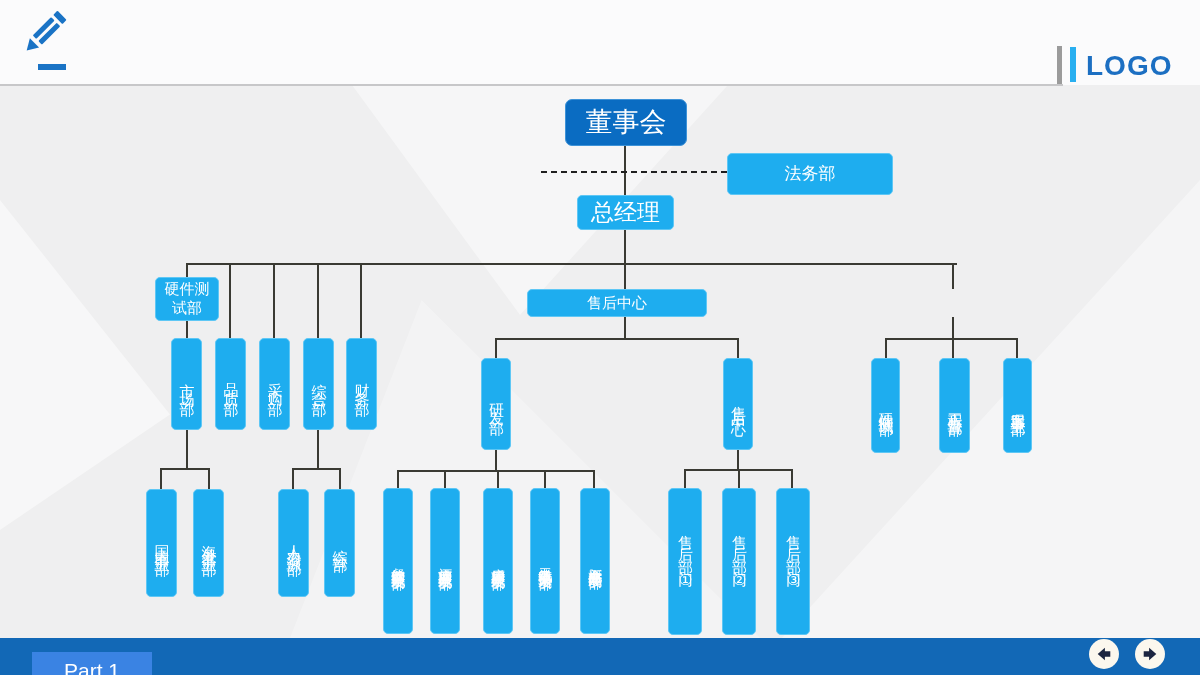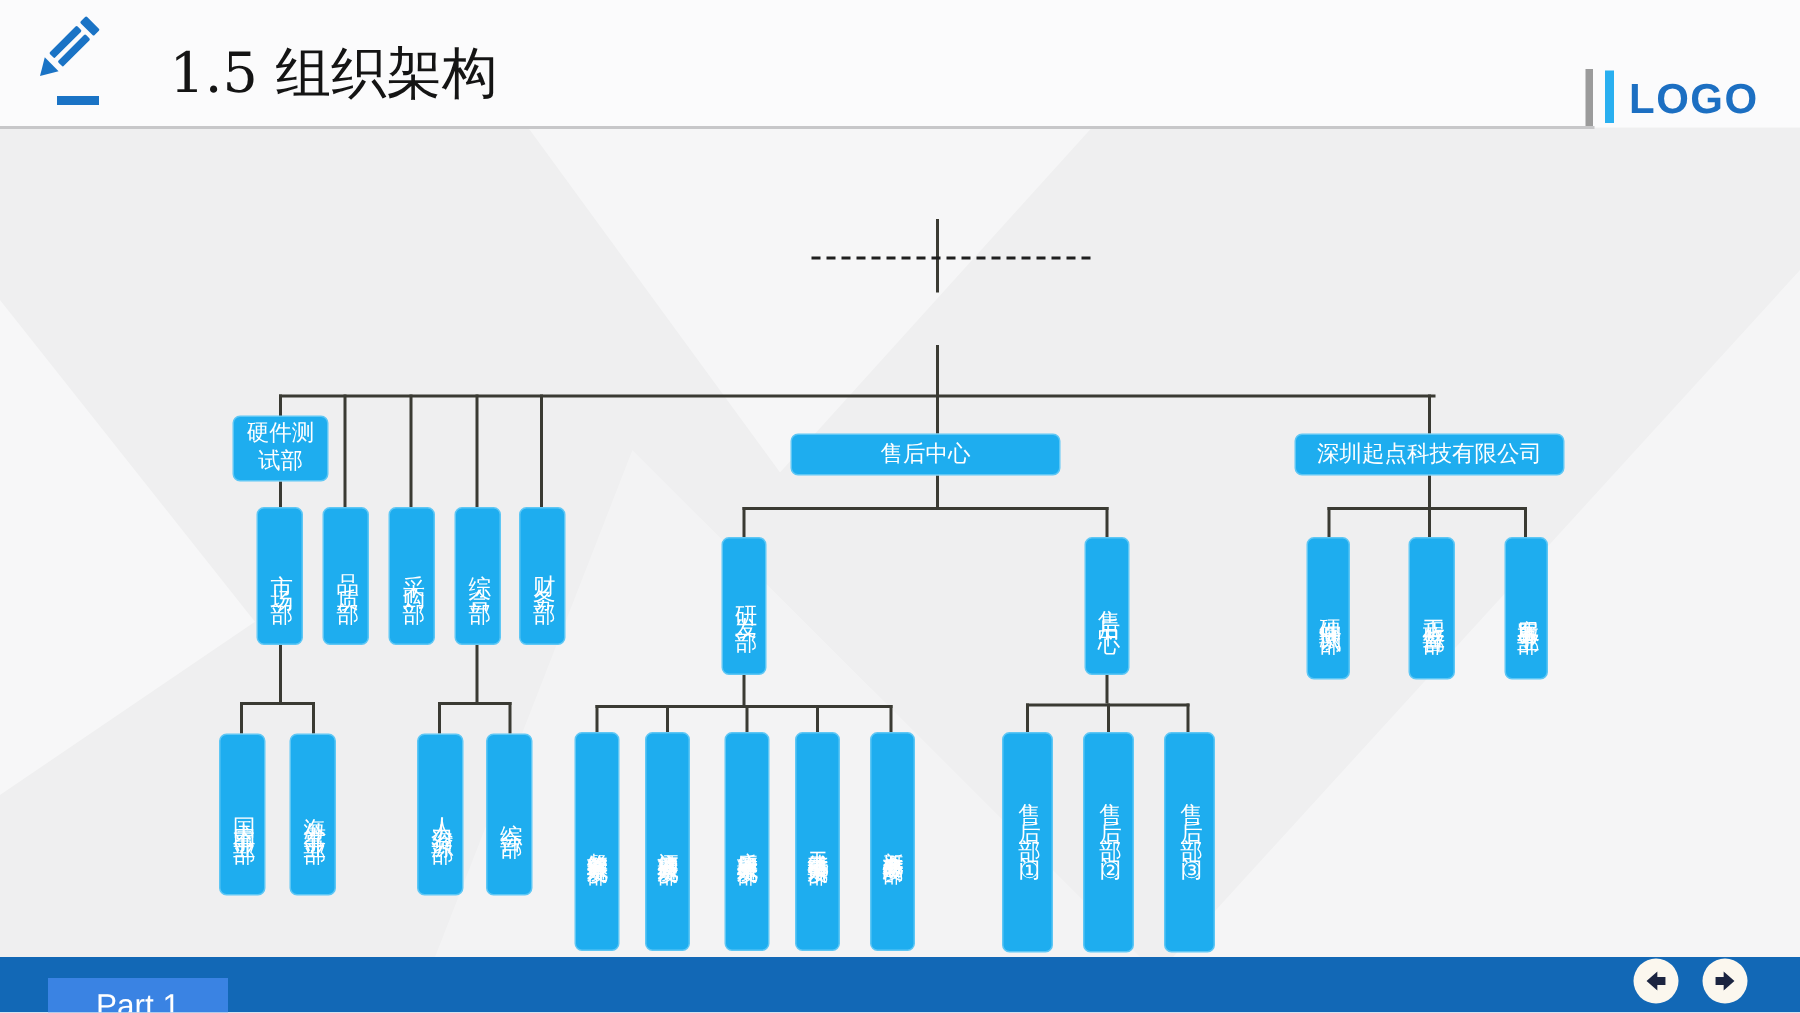--- a/index.html
+++ b/index.html
@@ -58,21 +58,20 @@
     <svg width="64" height="68" viewBox="0 0 64 68">
       <g fill="#1a73c5" transform="rotate(45 30 28)">
         <rect x="23" y="2" width="13" height="6" rx="1"></rect>
         <rect x="23" y="11" width="5" height="26" rx="1"></rect>
         <rect x="31" y="11" width="5" height="26" rx="1"></rect>
         <polygon points="23,41 36,41 29.5,52"></polygon>
       </g>
       <rect x="24" y="58" width="28" height="6" fill="#1a73c5"></rect>
     </svg>
   </div>
-  <div class="page-title">1.5 组织架构</div>
   <div class="divider"></div>
   <div class="corner-bar"></div>
   <div class="logo-accent"></div>
   <div class="logo-text">LOGO</div>
 
   <div class="ln" style="left:624px;top:146px;width:2px;height:49px;"></div>
   <div class="ln-dash" style="left:541px;top:171px;width:186px;"></div>
   <div class="ln" style="left:624px;top:230px;width:2px;height:34px;"></div>
   <div class="ln" style="left:186px;top:263px;width:771px;height:2px;"></div>
   <div class="ln" style="left:186px;top:263px;width:2px;height:15px;"></div>
@@ -106,20 +105,23 @@
   <div class="ln" style="left:684px;top:469px;width:109px;height:2px;"></div>
   <div class="ln" style="left:684px;top:469px;width:2px;height:19px;"></div>
   <div class="ln" style="left:738px;top:469px;width:2px;height:19px;"></div>
   <div class="ln" style="left:791px;top:469px;width:2px;height:19px;"></div>
   <div class="ln" style="left:952px;top:317px;width:2px;height:21px;"></div>
   <div class="ln" style="left:885px;top:338px;width:133px;height:2px;"></div>
   <div class="ln" style="left:885px;top:338px;width:2px;height:20px;"></div>
   <div class="ln" style="left:952px;top:338px;width:2px;height:20px;"></div>
   <div class="ln" style="left:1016px;top:338px;width:2px;height:20px;"></div>
 
+  <div class="box dark" style="left:565px;top:99px;width:122px;height:47px;font-size:27px;">董事会</div>
+  <div class="box" style="left:727px;top:153px;width:166px;height:42px;font-size:17px;">法务部</div>
+  <div class="box" style="left:577px;top:195px;width:97px;height:35px;font-size:23px;">总经理</div>
   <div class="box" style="left:155px;top:277px;width:64px;height:44px;font-size:15px;padding:0 4px;">硬件测试部</div>
 
   <div class="box vbox g-dept" style="left:171px;top:338px;width:31px;height:92px;">
       <span>市场部</span>
     </div>
   <div class="box vbox g-dept" style="left:215px;top:338px;width:31px;height:92px;">
       <span>品质部</span>
     </div>
   <div class="box vbox g-dept" style="left:259px;top:338px;width:31px;height:92px;">
       <span>采购部</span>
@@ -171,21 +173,20 @@
   <div class="box vbox g-assub" style="left:668px;top:488px;width:34px;height:147px;">
       <span>售后部门①</span>
     </div>
   <div class="box vbox g-assub" style="left:722px;top:488px;width:34px;height:147px;">
       <span>售后部门②</span>
     </div>
   <div class="box vbox g-assub" style="left:776px;top:488px;width:34px;height:147px;">
       <span>售后部门③</span>
     </div>
 
-  <div class="box" style="left:863px;top:289px;width:180px;height:28px;font-size:15px;">深圳起点科技有限公司</div>
   <div class="box vbox g-rtsub" style="left:871px;top:358px;width:29px;height:95px;">
       <span>硬件测试部</span>
     </div>
   <div class="box vbox g-rtsub" style="left:939px;top:358px;width:31px;height:95px;">
       <span>工程监督部</span>
     </div>
   <div class="box vbox g-rtsub" style="left:1003px;top:358px;width:29px;height:95px;">
       <span>客服事业部</span>
     </div>
 

